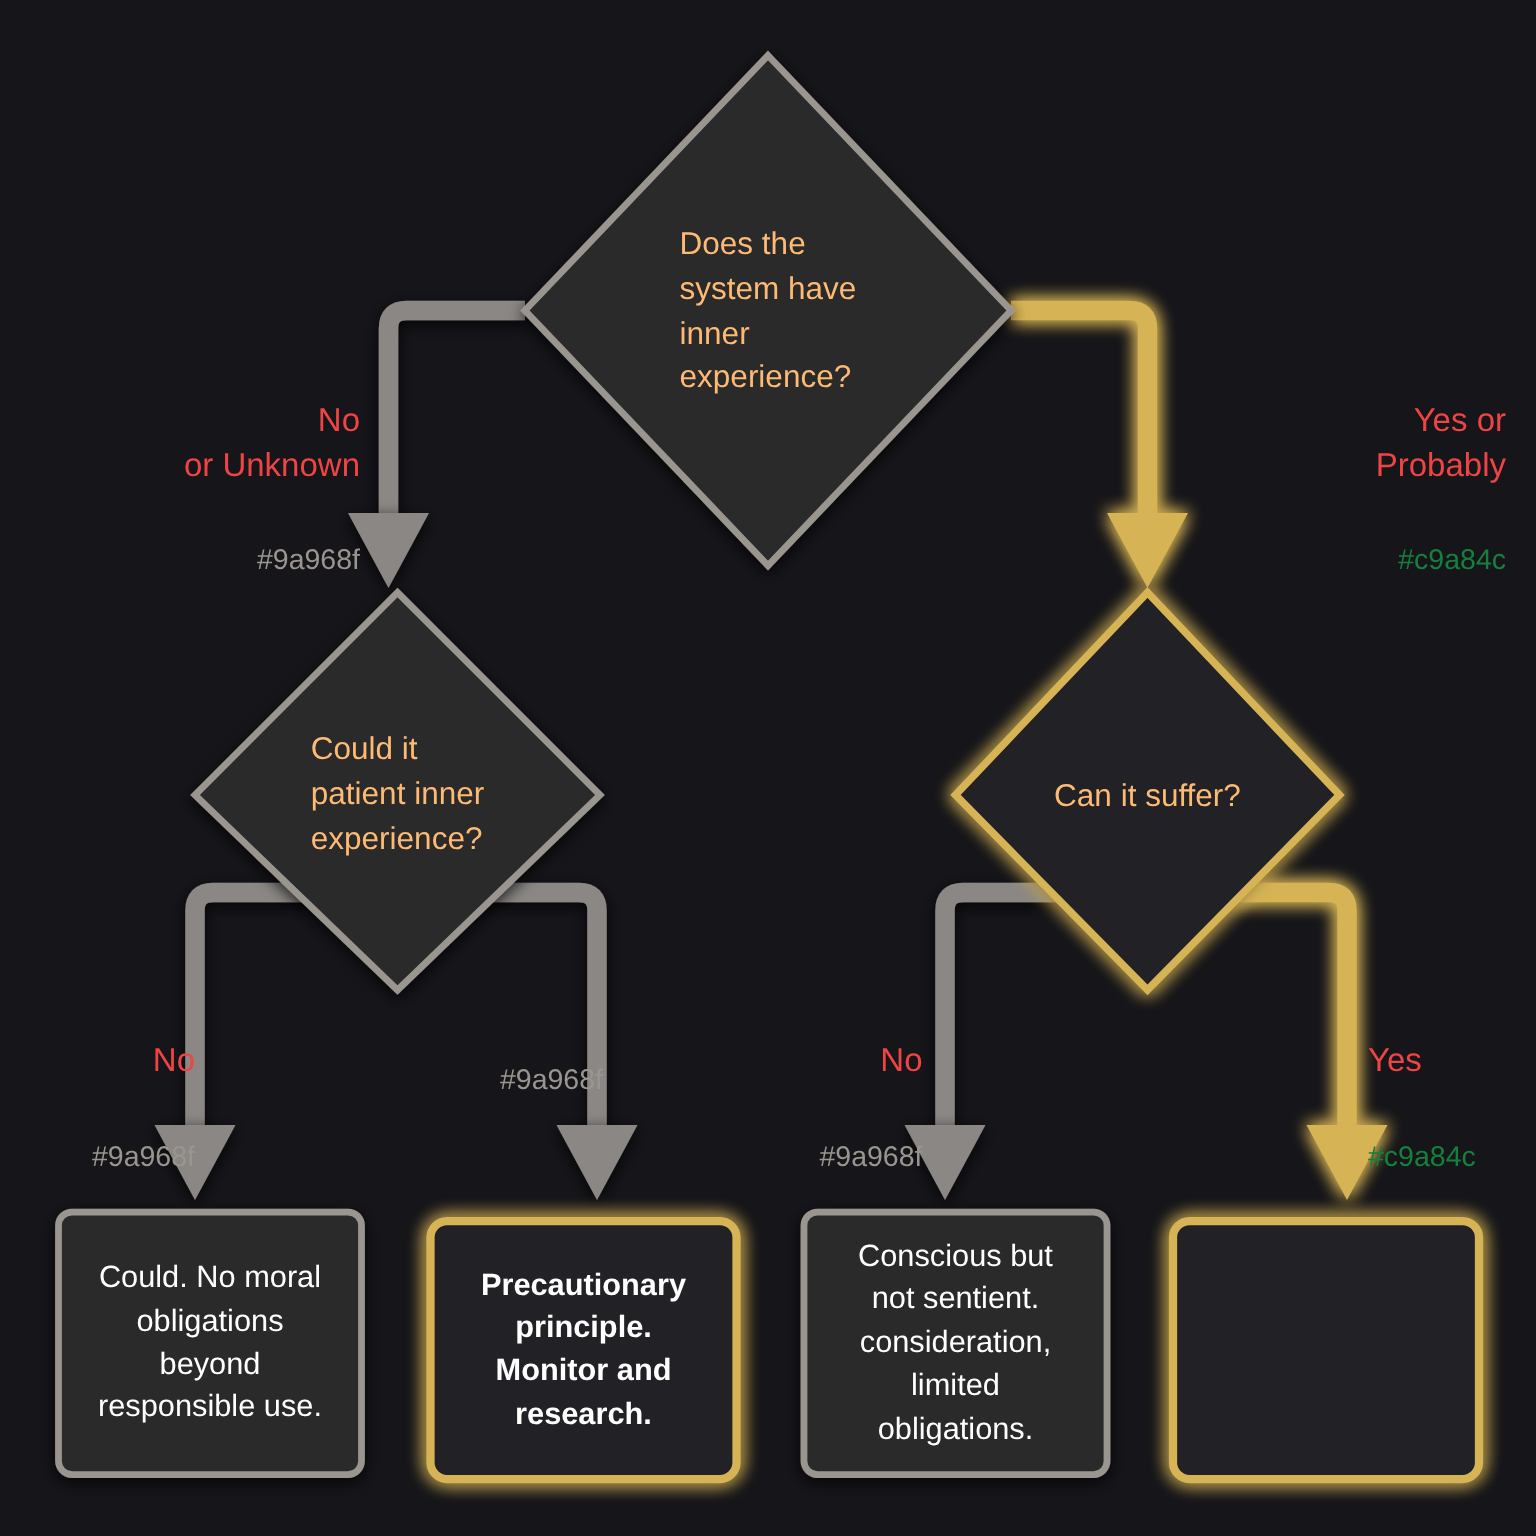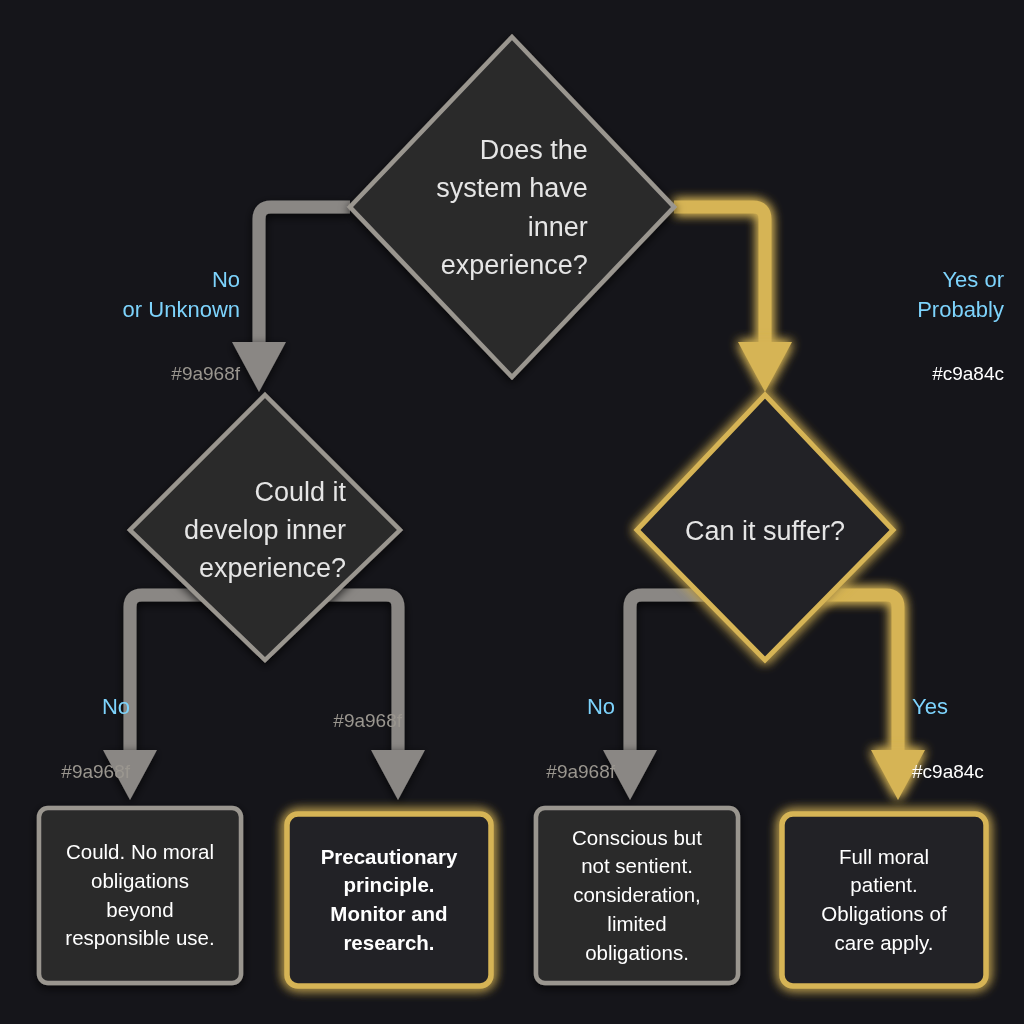--- a/index.html
+++ b/index.html
@@ -22,23 +22,23 @@
     width: 1024px;
     height: 1024px;
     display: block;
   }
   
   .diamond-label {
     position: absolute;
     display: flex;
     align-items: center;
     justify-content: center;
-    text-align: right;
-    color: #e5e5e5;
-    font-size: 27px;
+    text-align: left;
+    color: #fdba74;
+    font-size: 21px;
     line-height: 1.42;
     white-space: pre-line;
   }
   
   .box-label {
     position: absolute;
     display: flex;
     align-items: center;
     justify-content: center;
     text-align: center;
@@ -50,33 +50,33 @@
     box-sizing: border-box;
   }
   
   .edge-label {
     position: absolute;
     line-height: 1.33;
     white-space: pre-line;
   }
   .edge-label .el-main {
     display: block;
-    color: #7dd3fc;
+    color: #ef4444;
     font-size: 22px;
     white-space: pre-line;
   }
   .edge-label .el-hex {
     display: block;
     font-size: 19px;
     margin-top: 16px;
   }
   .edge-label.align-right { text-align: right; }
   .edge-label.align-left  { text-align: left; }
   .hex-gray { color: #9a968f; }
-  .hex-gold { color: #ffffff; }
+  .hex-gold { color: #15803d; }
 </style>
 </head>
 <body>
 
 <div id="canvas">
 
   <svg viewBox="0 0 1024 1024" xmlns="http://www.w3.org/2000/svg">
     <defs>
       <filter id="goldGlow" x="-60%" y="-60%" width="220%" height="220%">
         <feGaussianBlur stdDeviation="6" result="b1"></feGaussianBlur>
@@ -149,45 +149,41 @@
       <rect x="782" y="814" width="204" height="172" rx="11" ry="11" fill="#232326" stroke="#d6b455" stroke-width="5.5" filter="url(#goldGlow)"></rect>
     </g>
   </svg>
 
   <div class="diamond-label" style="left:392px; top:130px; width:240px; height:155px;">Does the
 system have
 inner
 experience?</div>
 
   <div class="diamond-label" style="left:155px; top:470px; width:220px; height:120px;">Could it
-develop inner
+patient inner
 experience?</div>
 
   <div class="diamond-label" style="left:655px; top:505px; width:220px; height:52px;">Can it suffer?</div>
 
   <div class="box-label" style="left:39px; top:808px; width:202px; height:175px;">Could. No moral
 obligations
 beyond
 responsible use.</div>
 
   <div class="box-label" style="left:287px; top:814px; width:204px; height:172px;font-weight:bold;">Precautionary
 principle.
 Monitor and
 research.</div>
 
   <div class="box-label" style="left:536px; top:808px; width:202px; height:175px;">Conscious but
 not sentient.
 consideration,
 limited
 obligations.</div>
 
-  <div class="box-label" style="left:782px; top:814px; width:204px; height:172px;">Full moral
-patient.
-Obligations of
-care apply.</div>
 
   <div class="edge-label align-right" style="left:20px; top:244px; width:220px;">
     <span class="el-main">No
 or Unknown</span>
     <span class="el-hex hex-gray">#9a968f</span>
   </div>
 
   <div class="edge-label align-left" style="left:774px; top:244px; width:230px;text-align:right;">
     <span class="el-main">Yes or
 Probably</span>

